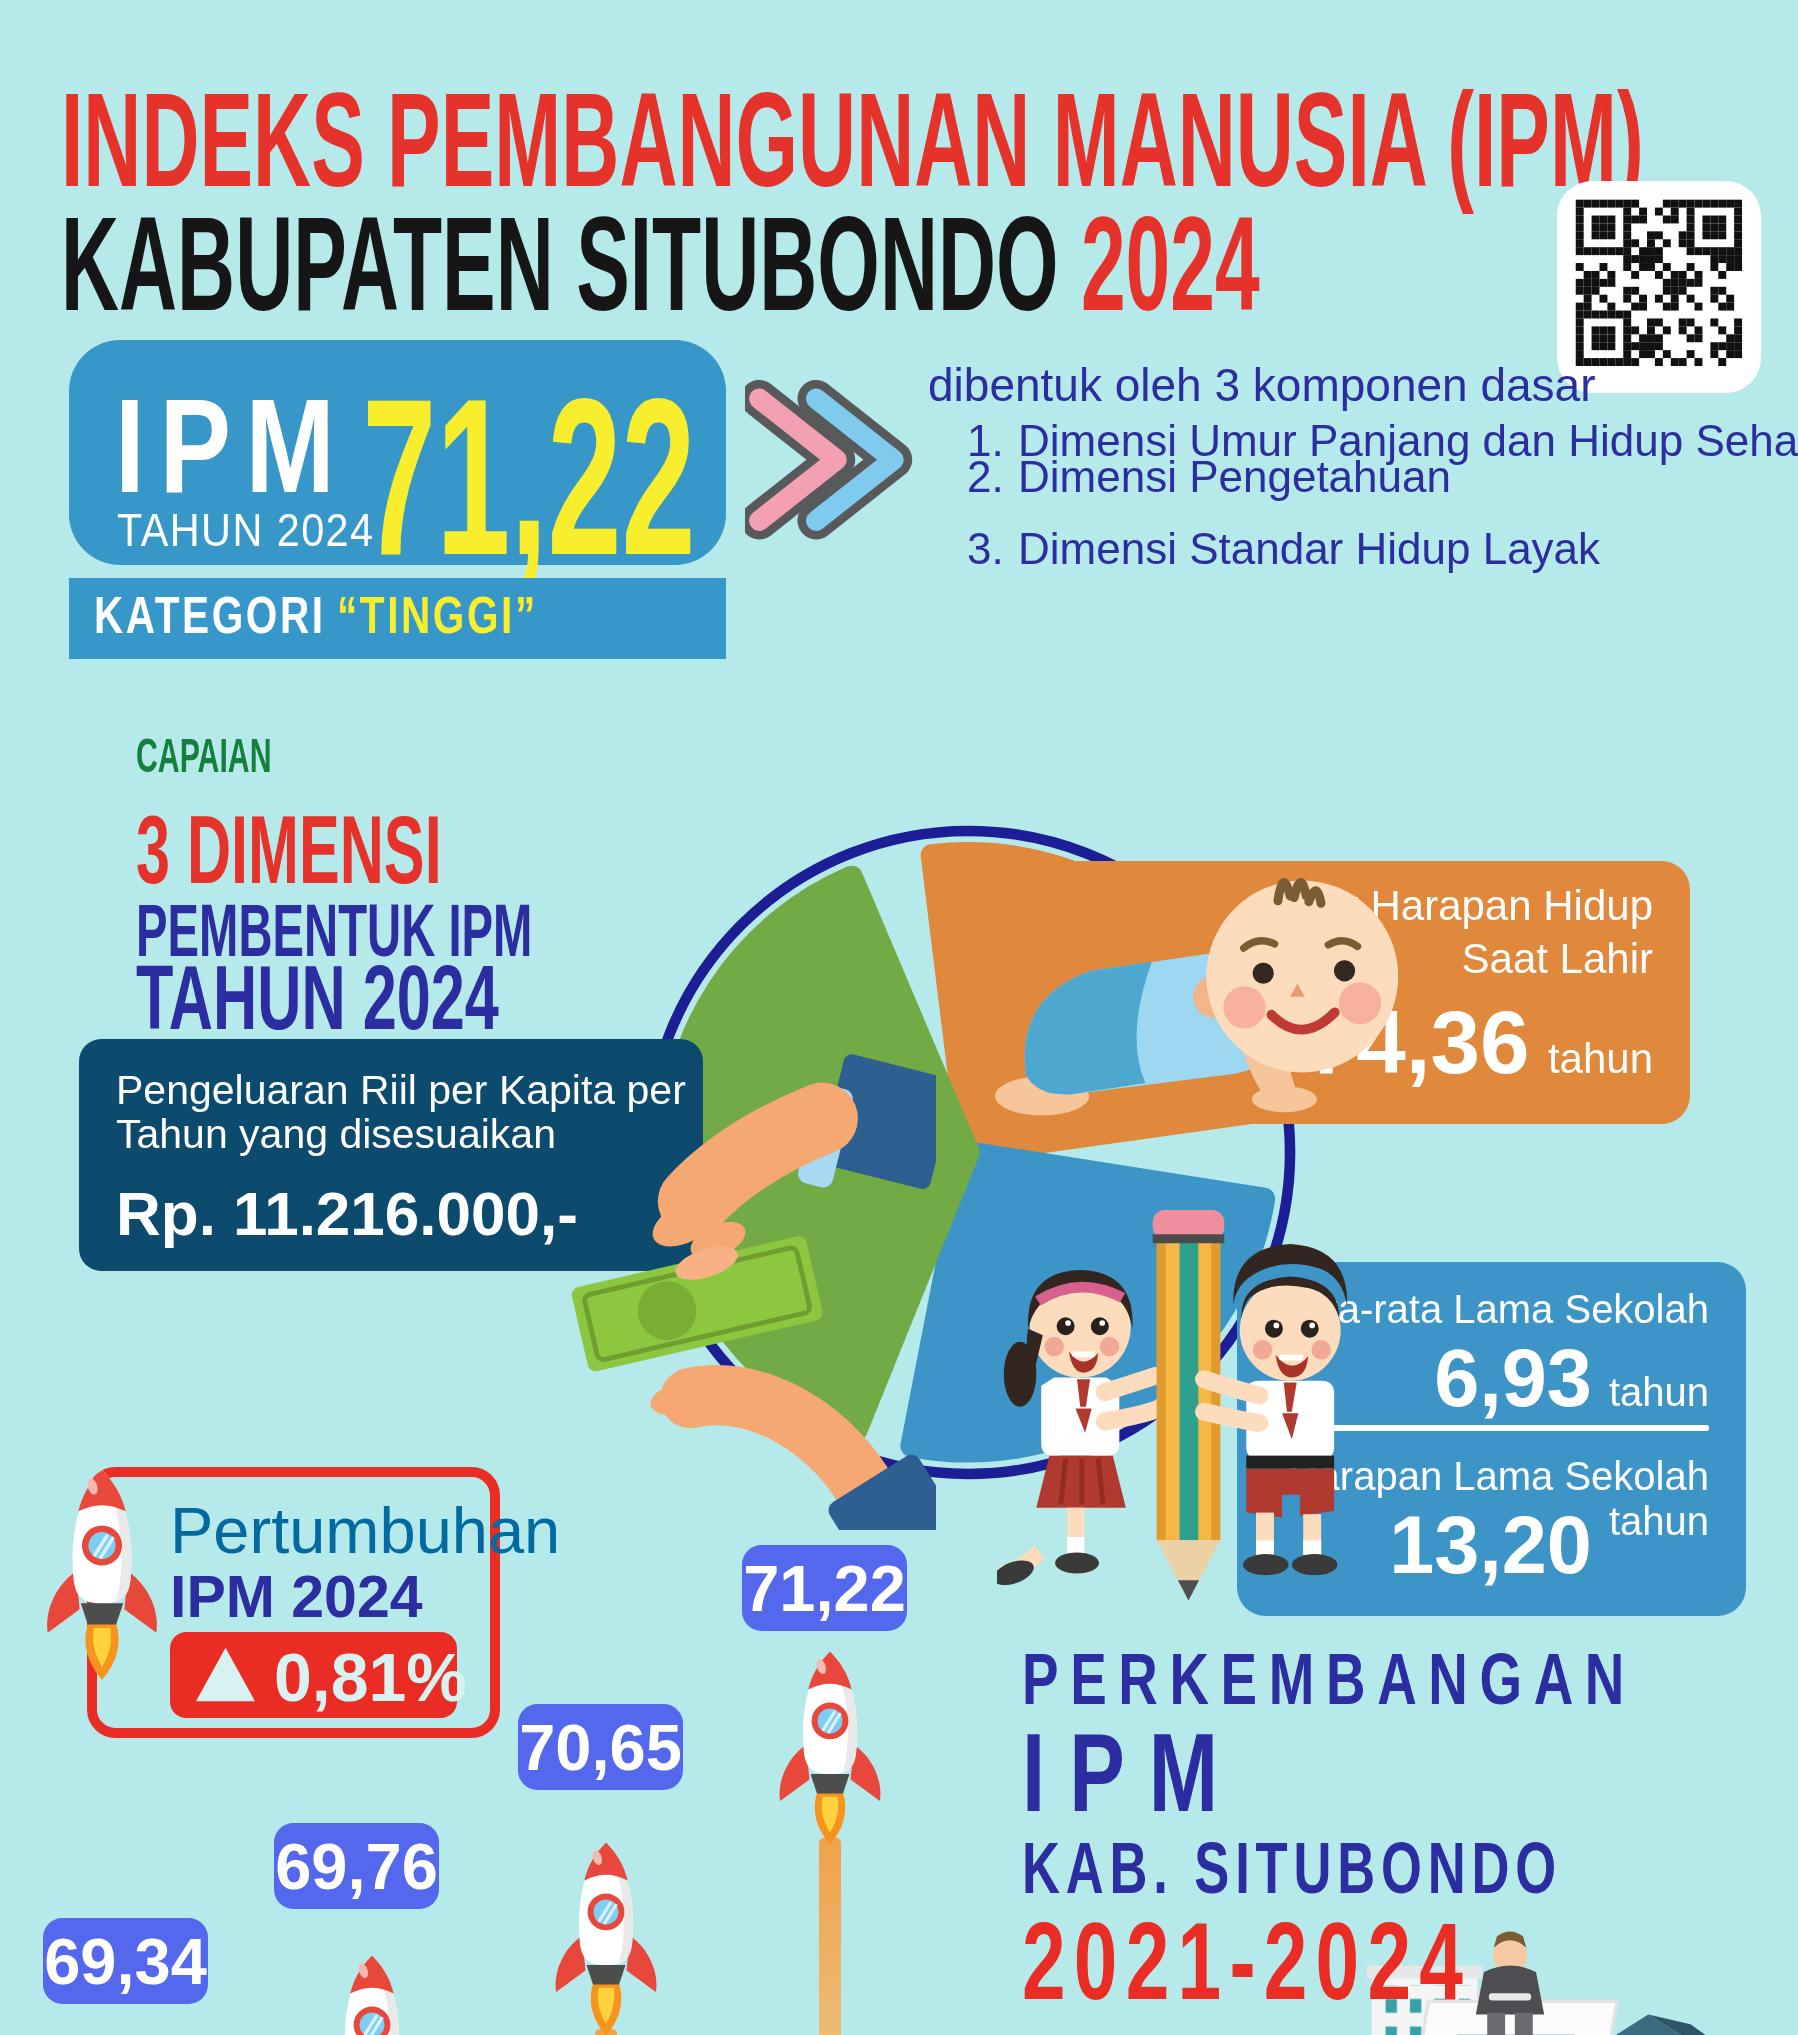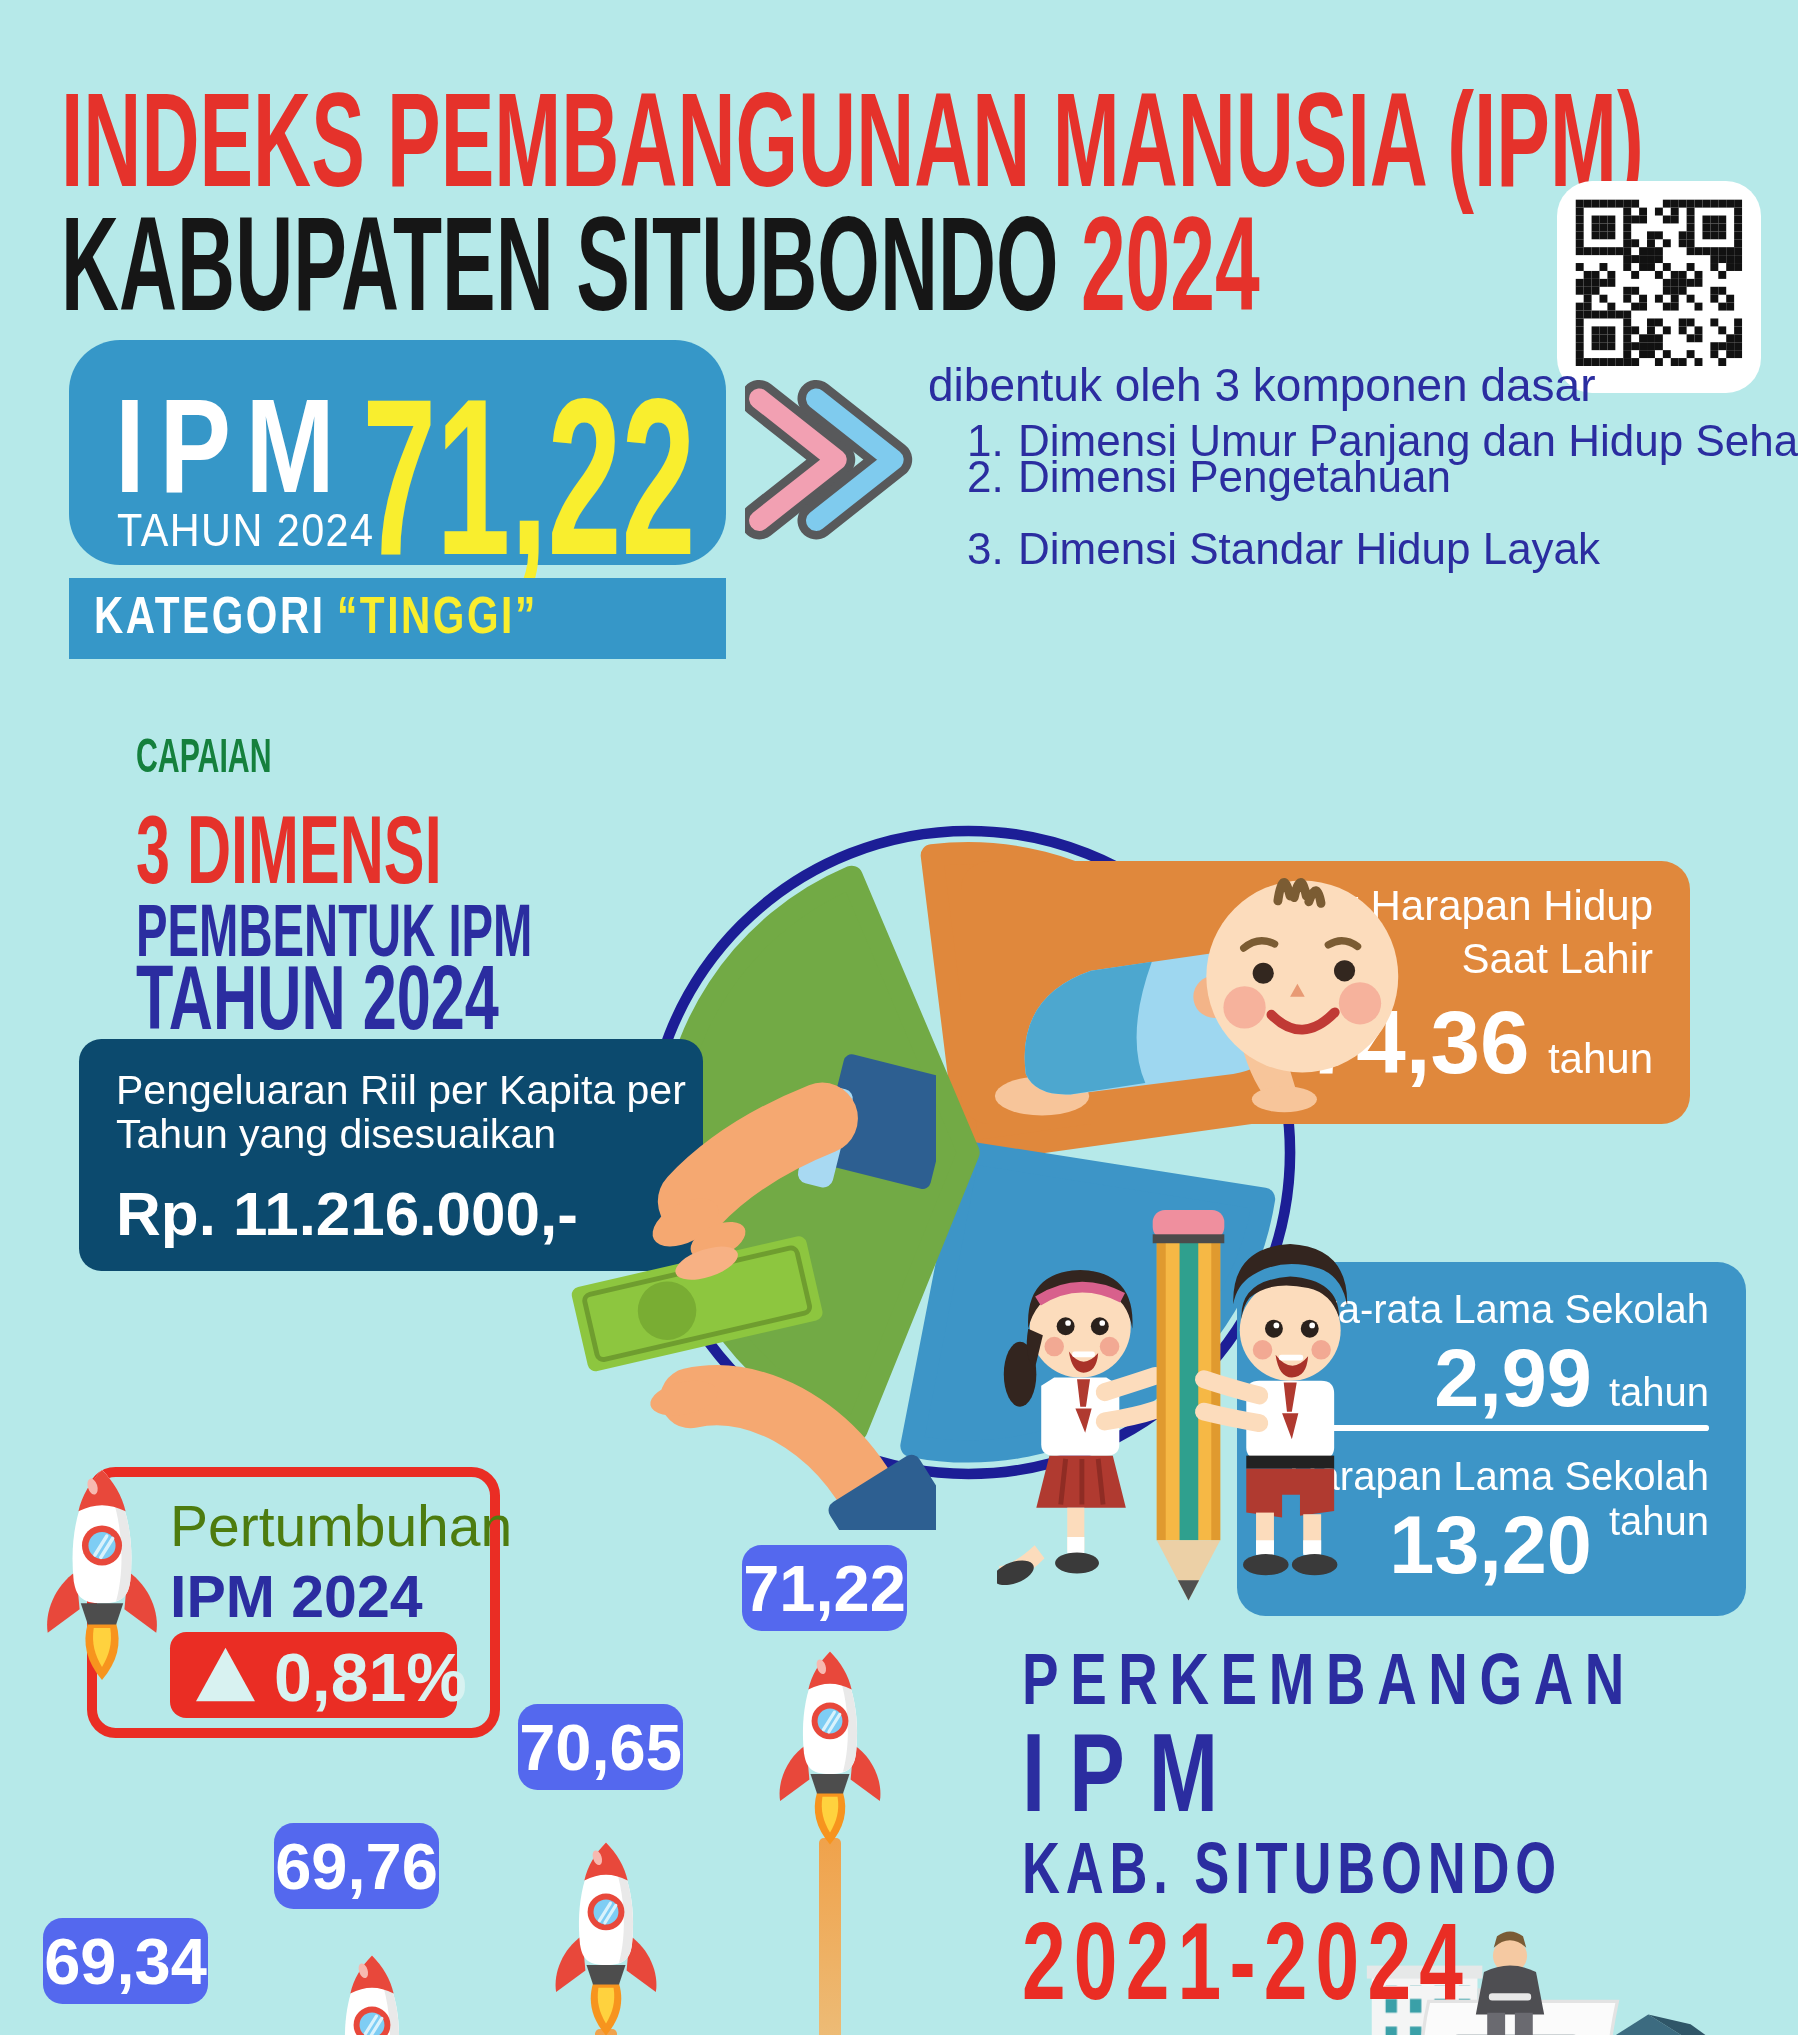--- a/index.html
+++ b/index.html
@@ -65,21 +65,21 @@
   .s-div{left:75px;top:163px;width:397px;height:5.7px;background:#ffffff;border-radius:2.8px;}
   .s-lab2{right:37px;top:192px;font-size:40px;}
   .s-row2{right:37px;top:237px;display:flex;align-items:flex-start;gap:17px;}
 
   .baby{left:977px;top:826px;width:431px;height:301px;z-index:3;}
   .kids{left:997px;top:1205px;width:383px;height:415px;z-index:3;}
   .hands{left:570px;top:1050px;width:366px;height:480px;z-index:3;}
 
   
   .pert-box{left:87px;top:1467px;width:393px;height:251px;border:10.6px solid #ea2d24;border-radius:28.5px;z-index:2;}
-  .pert-t1{left:73px;top:15.5px;font-size:57px;color:#4d7c0f;}
+  .pert-t1{left:73px;top:15.5px;font-size:65px;color:#0369a1;}
   .pert-t2{left:73px;top:86px;font-size:59px;font-weight:800;color:#2b2da0;}
   .pert-val{left:73px;top:155px;width:287px;height:86px;background:#ea2d24;border-radius:16.3px;}
   .pert-val .tri{position:absolute;left:22.4px;top:11.4px;width:67px;height:63px;}
   .pert-val .pv{position:absolute;left:104px;top:5.7px;font-size:68px;font-weight:700;color:#d8f2f1;}
   .pert-rocket{left:30.5px;top:1463px;width:142px;height:224px;z-index:3;}
 
   
   .pk1{left:1022px;top:1637px;font-size:73px;font-weight:700;letter-spacing:15.5px;color:#2b2da0;z-index:2;}
   .pk2{left:1022px;top:1709px;font-size:111px;font-weight:800;letter-spacing:32px;color:#2b2da0;z-index:2;}
   .pk3{left:1022px;top:1826px;font-size:73px;font-weight:700;letter-spacing:8.1px;color:#2b2da0;z-index:2;}
@@ -414,21 +414,21 @@
 
   <div class="abs green-box">
     <div class="abs g1 nw">Pengeluaran Riil per Kapita per</div>
     <div class="abs g2 nw">Tahun yang disesuaikan</div>
     <div class="abs gval nw">Rp. 11.216.000,-</div>
   </div>
 
   <div class="abs school-box">
     <div class="abs s-lab1 nw">Rata-rata Lama Sekolah</div>
     <div class="abs s-row1 nw">
-      <span class="v">2,99</span>
+      <span class="v">6,93</span>
       <span class="u">tahun</span>
     </div>
     <div class="abs s-div"></div>
     <div class="abs s-lab2 nw">Harapan Lama Sekolah</div>
     <div class="abs s-row2 nw">
       <span class="v">13,20</span>
       <span class="u">tahun</span>
     </div>
   </div>
 

